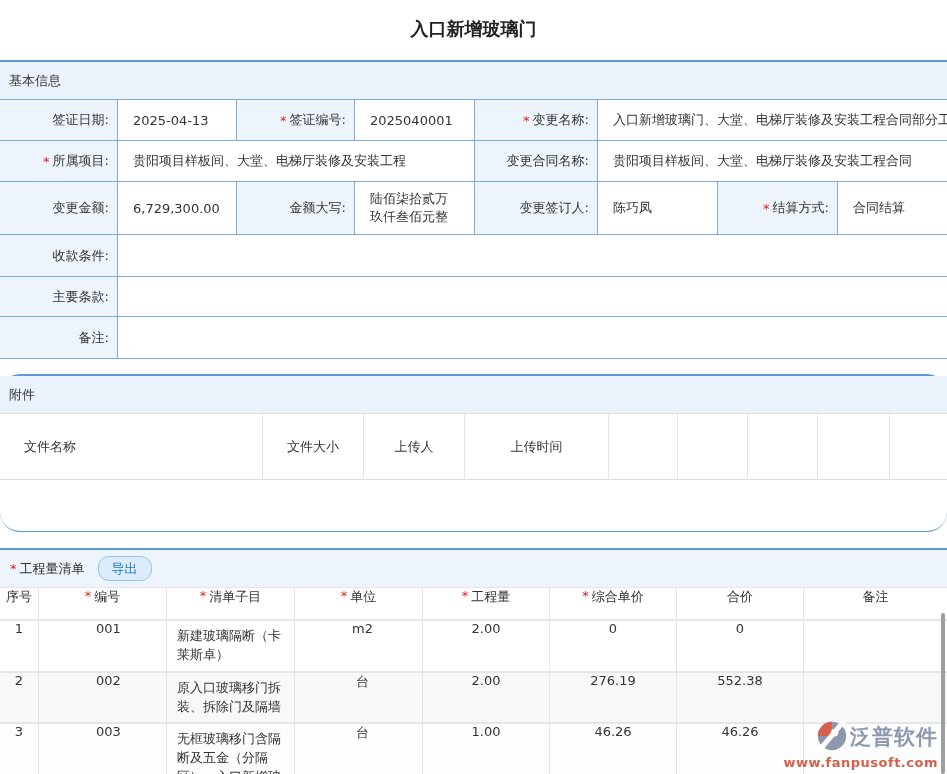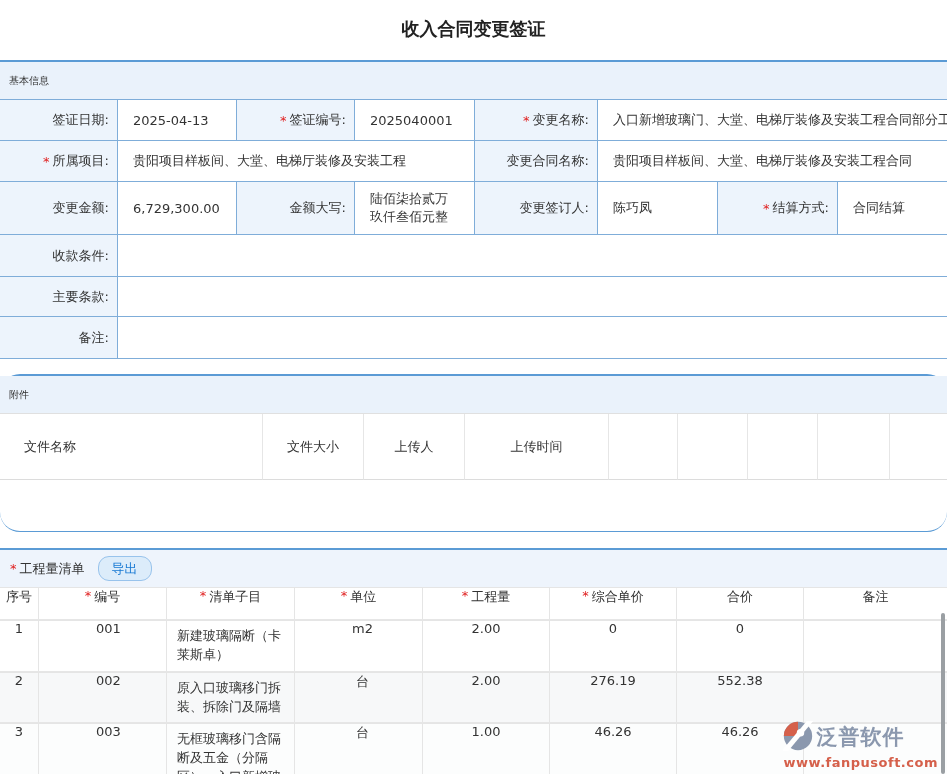--- a/index.html
+++ b/index.html
@@ -5,21 +5,21 @@
   * { box-sizing: border-box; margin: 0; padding: 0; }
   html,body { width: 947px; height: 774px; overflow: hidden; background: #fff;
     font-family: "DejaVu Sans", "Liberation Sans", sans-serif; color: #333; }
   .page { position: relative; width: 947px; height: 774px; overflow: hidden; }
 
   .page-title { text-align: center; font-size: 18px; font-weight: bold; color: #222;
     padding: 17px 0 19px 0; }
 
   
   .section-top { border-top: 2px solid #5b9bd5; }
-  .section-bar { background: #eaf2fb; font-size: 10px; color: #333;
+  .section-bar { background: #eaf2fb; font-size: 13px; color: #333;
     padding: 0 9px; height: 38px; display: flex; align-items: center;
     border-bottom: 1px solid #7fadd9; }
   .section-bar.gray-b { border-bottom: 1px solid #e0e0e0; }
   .gap15 { height: 15px; } .gap16 { height: 16px; }
 
   
   .bg { display: grid; grid-template-columns: 118px 119px 118px 120px 123px 120px 120px 1fr; }
   .bg > div { border-right: 1px solid #7fadd9; border-bottom: 1px solid #7fadd9;
     font-size: 13px; display: flex; align-items: center; overflow: hidden; }
   .bg .lbl { background: #edf4fc; justify-content: flex-end; text-align: right;
@@ -62,31 +62,31 @@
   .row1 > div { min-height: 48px; background: #fff; }
   .row2 > div { min-height: 50px; background: #f7f8f9; }
   .row3 > div { min-height: 78px; background: #fcfdfd; }
 
   
   .scrollbar-thumb { position: absolute; right: 2px; top: 613px; width: 4px; height: 161px;
     background: #9a9fa3; border-radius: 2px; }
 
   
   .watermark { position: absolute; right: 9px; bottom: 4px; display: flex;
-    flex-direction: column; align-items: flex-start; line-height: 1.1; margin-left: 6px; }
+    flex-direction: column; align-items: flex-end; line-height: 1.1; margin-left: 6px; }
   .wm-row { display: flex; align-items: center; gap: 3px; }
   .wm-brand { font-size: 21px; font-weight: bold; color: #8b98ae; letter-spacing: 1px; }
   .wm-url { font-size: 13px; font-weight: bold; color: #d5604b; letter-spacing: 0.5px; margin-top: 1px; }
 </style>
 </head>
 <body>
 
 <div class="page">
 
-  <div class="page-title">收入合同变更签证</div>
+  <div class="page-title">入口新增玻璃门</div>
 
   <div class="section-top">
     <div class="section-bar">
       <span>基本信息</span>
     </div>
 
     <div class="bg">
 
       <div class="lbl rh1">
           <span>签证日期:</span>

